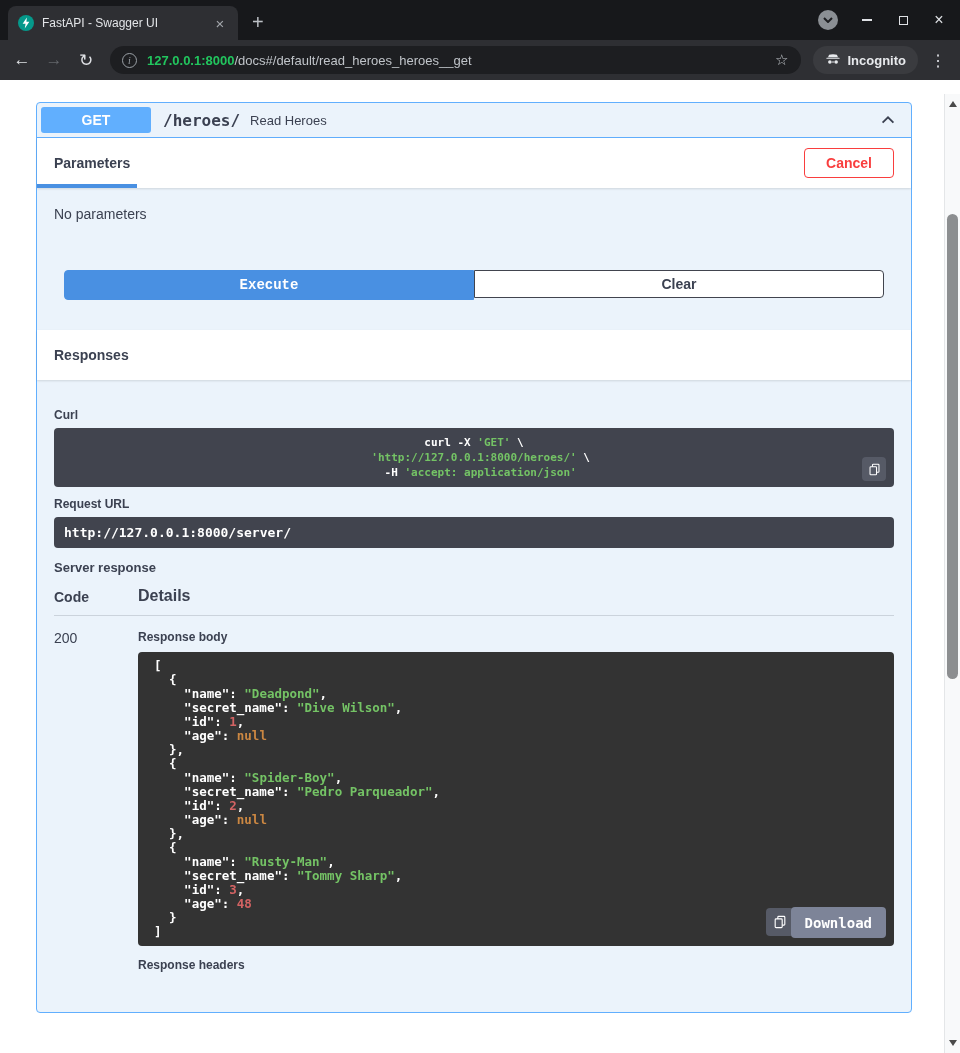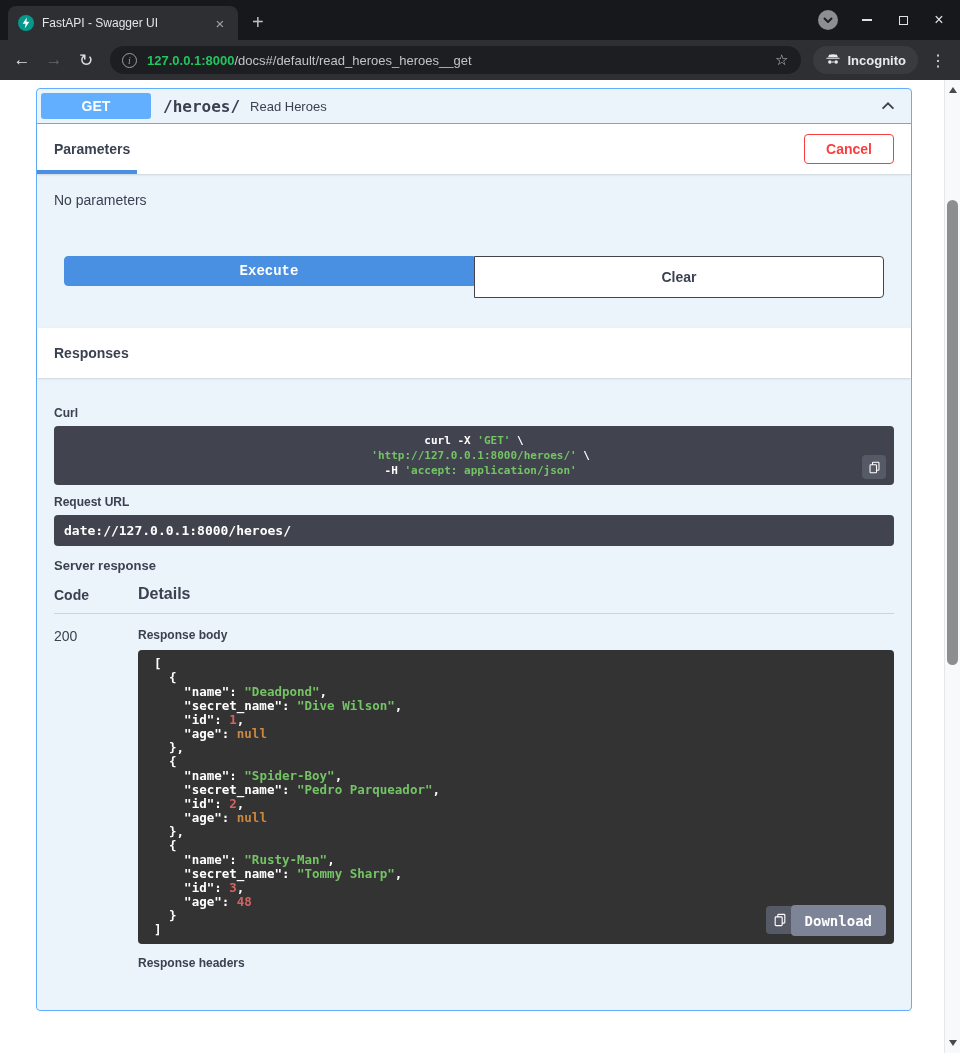--- a/index.html
+++ b/index.html
@@ -26,38 +26,38 @@
   .urlbar { flex:1; height:28px; background:#1d1e21; border-radius:14px; display:flex; align-items:center; padding:0 12px; gap:10px; margin:0 4px; }
   .info-icon { width:15px; height:15px; border:1px solid #9aa0a6; border-radius:50%; color:#9aa0a6; font-size:10px; font-style:italic; font-family:"Liberation Serif", serif; display:flex; align-items:center; justify-content:center; flex:0 0 auto; }
   .url-text { flex:1; font-size:13px; white-space:nowrap; overflow:hidden; }
   .url-host { color:#22c55e; font-weight:700; }
   .url-path { color:#c0c4c9; }
   .star { color:#bdc1c6; font-size:15px; }
   .incog { height:28px; border-radius:14px; background:#3a3b3f; display:flex; align-items:center; gap:7px; padding:0 12px; color:#e8eaed; font-size:13px; font-weight:600; }
   .menu-dots { color:#dfe1e5; font-size:16px; padding:0 4px; }
 
   
-  .page { flex:1; background:#fff; position:relative; padding:8px 48px 0 36px; overflow:hidden; }
+  .page { flex:1; background:#fff; position:relative; padding:8px 48px 0 36px; overflow:hidden;margin-top:14px; }
 
   .opblock { border:1px solid #61affe; border-radius:4px; background:#ebf3fb; }
   .summary { display:flex; align-items:center; padding:4px 14px 4px 4px; border-bottom:1px solid #61affe; }
   .method { width:110px; height:26px; line-height:26px; text-align:center; background:#61affe; color:#fff; font-weight:700; font-size:14px; border-radius:3px; flex:0 0 auto; }
   .path { font-family:"DejaVu Sans Mono", monospace; font-weight:700; font-size:16px; color:#3b4151; margin-left:12px; }
   .desc { font-size:13px; color:#3b4151; margin-left:10px; }
   .collapse { margin-left:auto; display:flex; align-items:center; }
 
   .sec-header { background:#fff; display:flex; align-items:center; justify-content:space-between; padding:0 17px; min-height:50px; position:relative; box-shadow:0 1px 2px rgba(0,0,0,.12); }
   .sec-title { font-size:14px; font-weight:700; color:#3b4151; }
   .tab-underline { position:absolute; left:0; bottom:0; width:100px; height:4px; background:#4990e2; }
   .cancel-btn { background:transparent; border:1.5px solid #f93e3e; color:#f93e3e; font-weight:700; font-size:14px; padding:6px 21px; border-radius:4px; font-family:inherit; }
 
   .params-body { padding:18px 17px 40px; font-size:14px; color:#3b4151; }
   .execute-row { display:flex; padding:8px 27px 30px; }
   .execute-btn { flex:1; background:#4990e2; border:1px solid #4990e2; color:#fff; font-weight:700; font-size:14px; height:30px; border-radius:4px 0 0 4px; font-family:Liberation Mono, monospace; }
-  .clear-btn { flex:1; background:#fff; border:1.5px solid #41444e; color:#3b4151; font-weight:700; font-size:14px; height:42px; border-radius:0 4px 4px 0; font-family:inherit; }
+  .clear-btn { flex:1; background:#fff; border:1.5px solid #41444e; color:#3b4151; font-weight:700; font-size:14px; height:28px; border-radius:0 4px 4px 0; font-family:inherit; }
 
   .responses-inner { padding:28px 17px 40px 17px; }
   .lbl { font-size:12px; font-weight:700; color:#3b4151; }
   .lbl.mt { margin-top:10px; }
   .server-lbl { margin-top:12px; font-size:13px; }
 
   .codeblock { background:#41444e; border-radius:4px; color:#fff; font-family:"DejaVu Sans Mono", monospace; position:relative; margin-top:6px; }
   .codeblock code { display:block; white-space:pre; font-weight:600; }
   .curl-block code { padding:7px 10px; font-size:11px; line-height:15px;text-align:center; }
   .requrl-block code { padding:8px 10px; font-size:13px; line-height:15px; }
@@ -192,21 +192,21 @@
           <span class="copy-btn">
             <svg width="13" height="13" viewBox="0 0 16 16">
                 <rect x="5.5" y="1.5" width="8" height="10" rx="1" fill="none" stroke="#fff" stroke-width="1.3"></rect>
                 <rect x="2.5" y="4.5" width="8" height="10" rx="1" fill="#565a66" stroke="#fff" stroke-width="1.3"></rect>
               </svg>
           </span>
         </div>
 
         <div class="lbl mt">Request URL</div>
         <div class="codeblock requrl-block">
-          <code>date://127.0.0.1:8000/heroes/</code>
+          <code>http://127.0.0.1:8000/server/</code>
         </div>
 
         <div class="lbl server-lbl">Server response</div>
 
         <div class="resp-table">
           <div class="t-head">
             <span class="code-h">Code</span>
             <span class="det-h">Details</span>
           </div>
           <div class="t-row">

